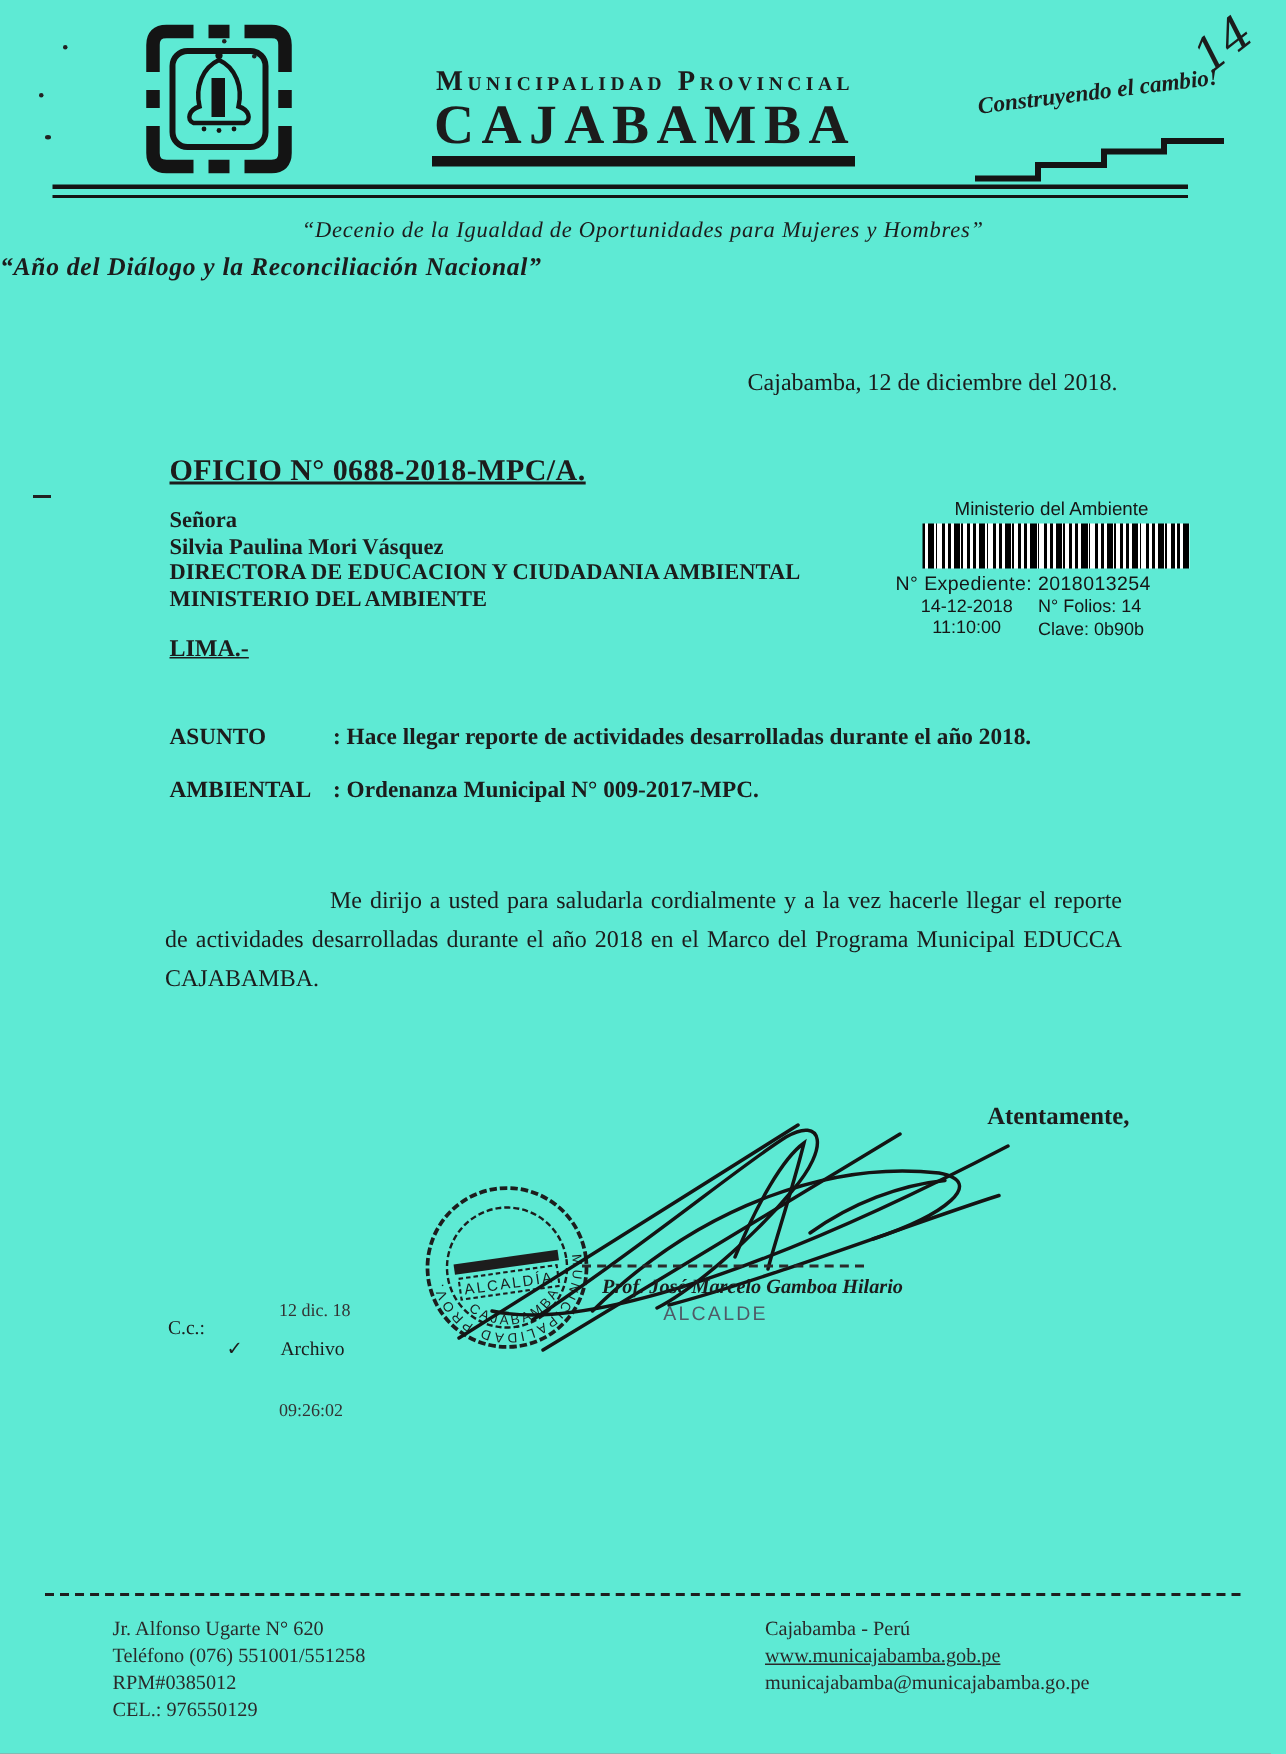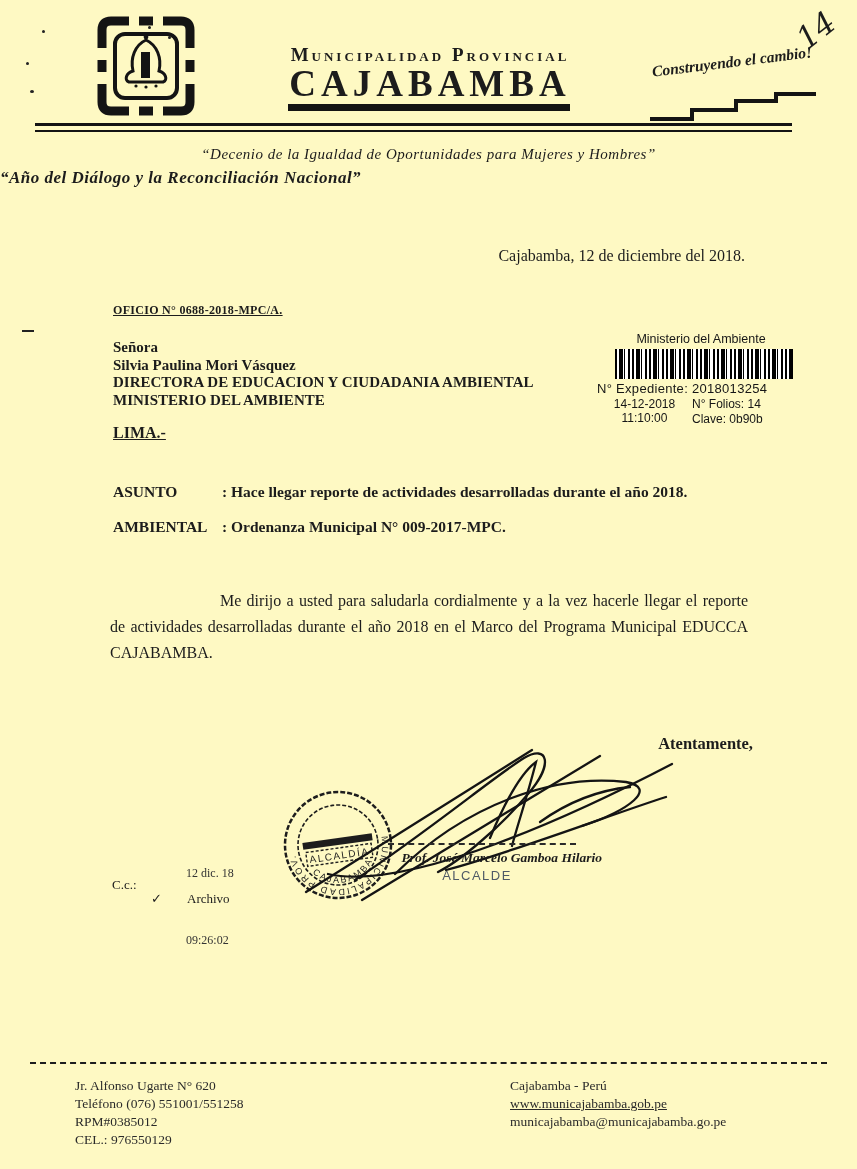--- a/index.html
+++ b/index.html
@@ -1,17 +1,17 @@
 <!DOCTYPE html>
 <html><head>
 <meta charset="utf-8">
 <style>
   html,body{margin:0;padding:0;background:#9a9a9a;}
   .page{
-    position:relative;width:857px;height:1169px;background:#fef9c3;
+    position:relative;width:857px;height:1169px;background:#5eead4;
     font-family:"Liberation Serif", serif;color:#1c1c1c;overflow:hidden;
     margin:0 auto;
   }
   .abs{position:absolute;}
 
   
   .org-line1{top:44px;left:280px;width:300px;text-align:center;
     font-variant:small-caps;font-size:19px;letter-spacing:3px;font-weight:600;}
   .org-name{top:62px;left:270px;width:320px;text-align:center;
     font-size:37px;letter-spacing:5px;font-weight:600;}
@@ -23,21 +23,21 @@
   .double-rule{top:123px;left:35px;width:757px;height:4px;
     border-top:3px solid #141414;border-bottom:2px solid #141414;}
 
   .motto1{top:146px;left:0;width:857px;text-align:center;
     font-style:italic;font-size:15px;letter-spacing:.5px;}
   .motto2{top:168px;left:0;width:750px;text-align:left;
     font-style:italic;font-weight:bold;font-size:17px;letter-spacing:.5px;}
 
   .date-line{top:247px;left:400px;width:345px;text-align:right;font-size:16px;}
 
-  .oficio{top:303px;left:113px;font-size:12px;font-weight:bold;
+  .oficio{top:303px;left:113px;font-size:20px;font-weight:bold;
     text-decoration:underline;letter-spacing:.3px;}
 
   .addr{top:339px;left:113px;font-size:15px;font-weight:bold;line-height:17.5px;}
   .lima{top:424px;left:113px;font-size:16px;font-weight:bold;text-decoration:underline;}
 
   
   .stamp{top:332px;left:597px;width:208px;font-family:"Liberation Sans",sans-serif;
     font-size:12px;color:#161616;}
   .stamp .org{text-align:center;font-size:12.5px;}
   .stamp .barcode{height:30px;margin:3px 12px 2px 18px;

